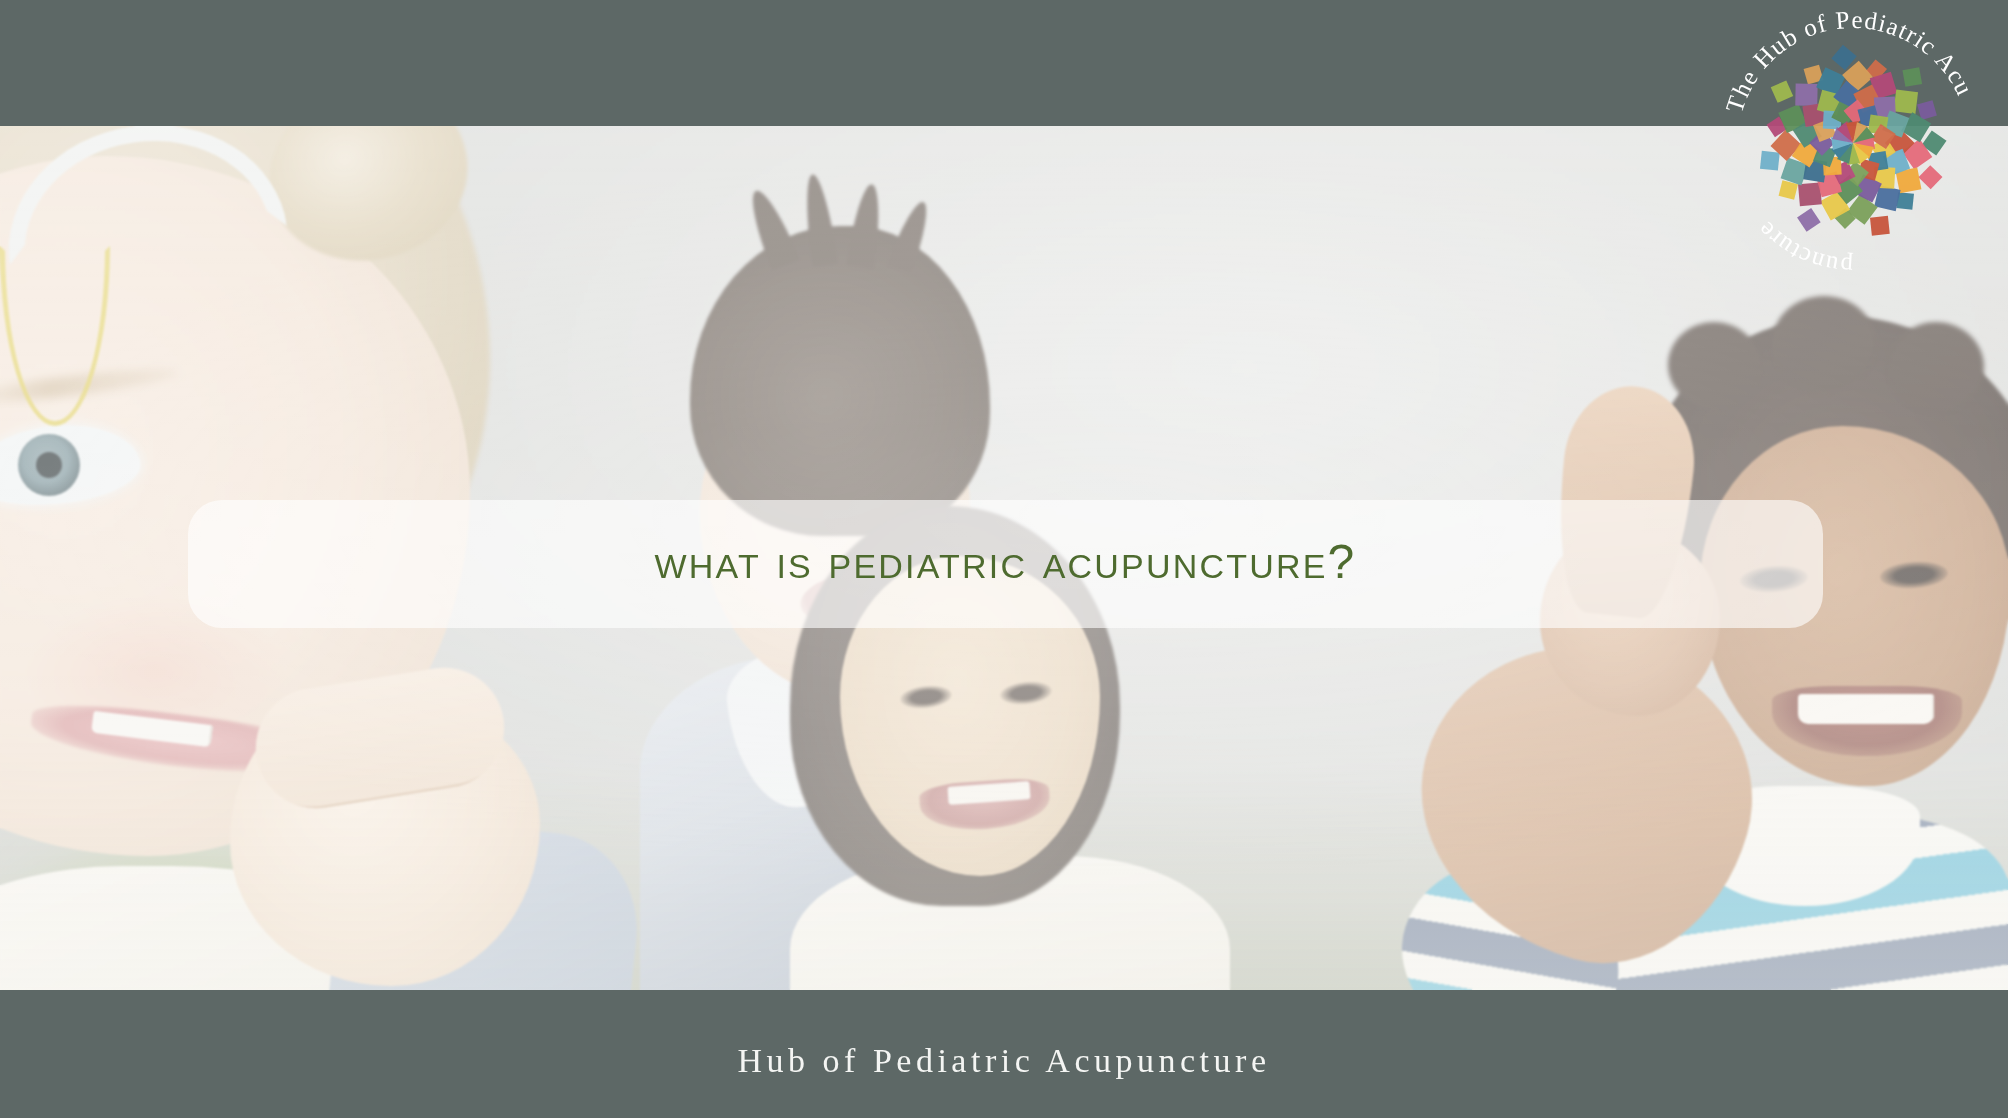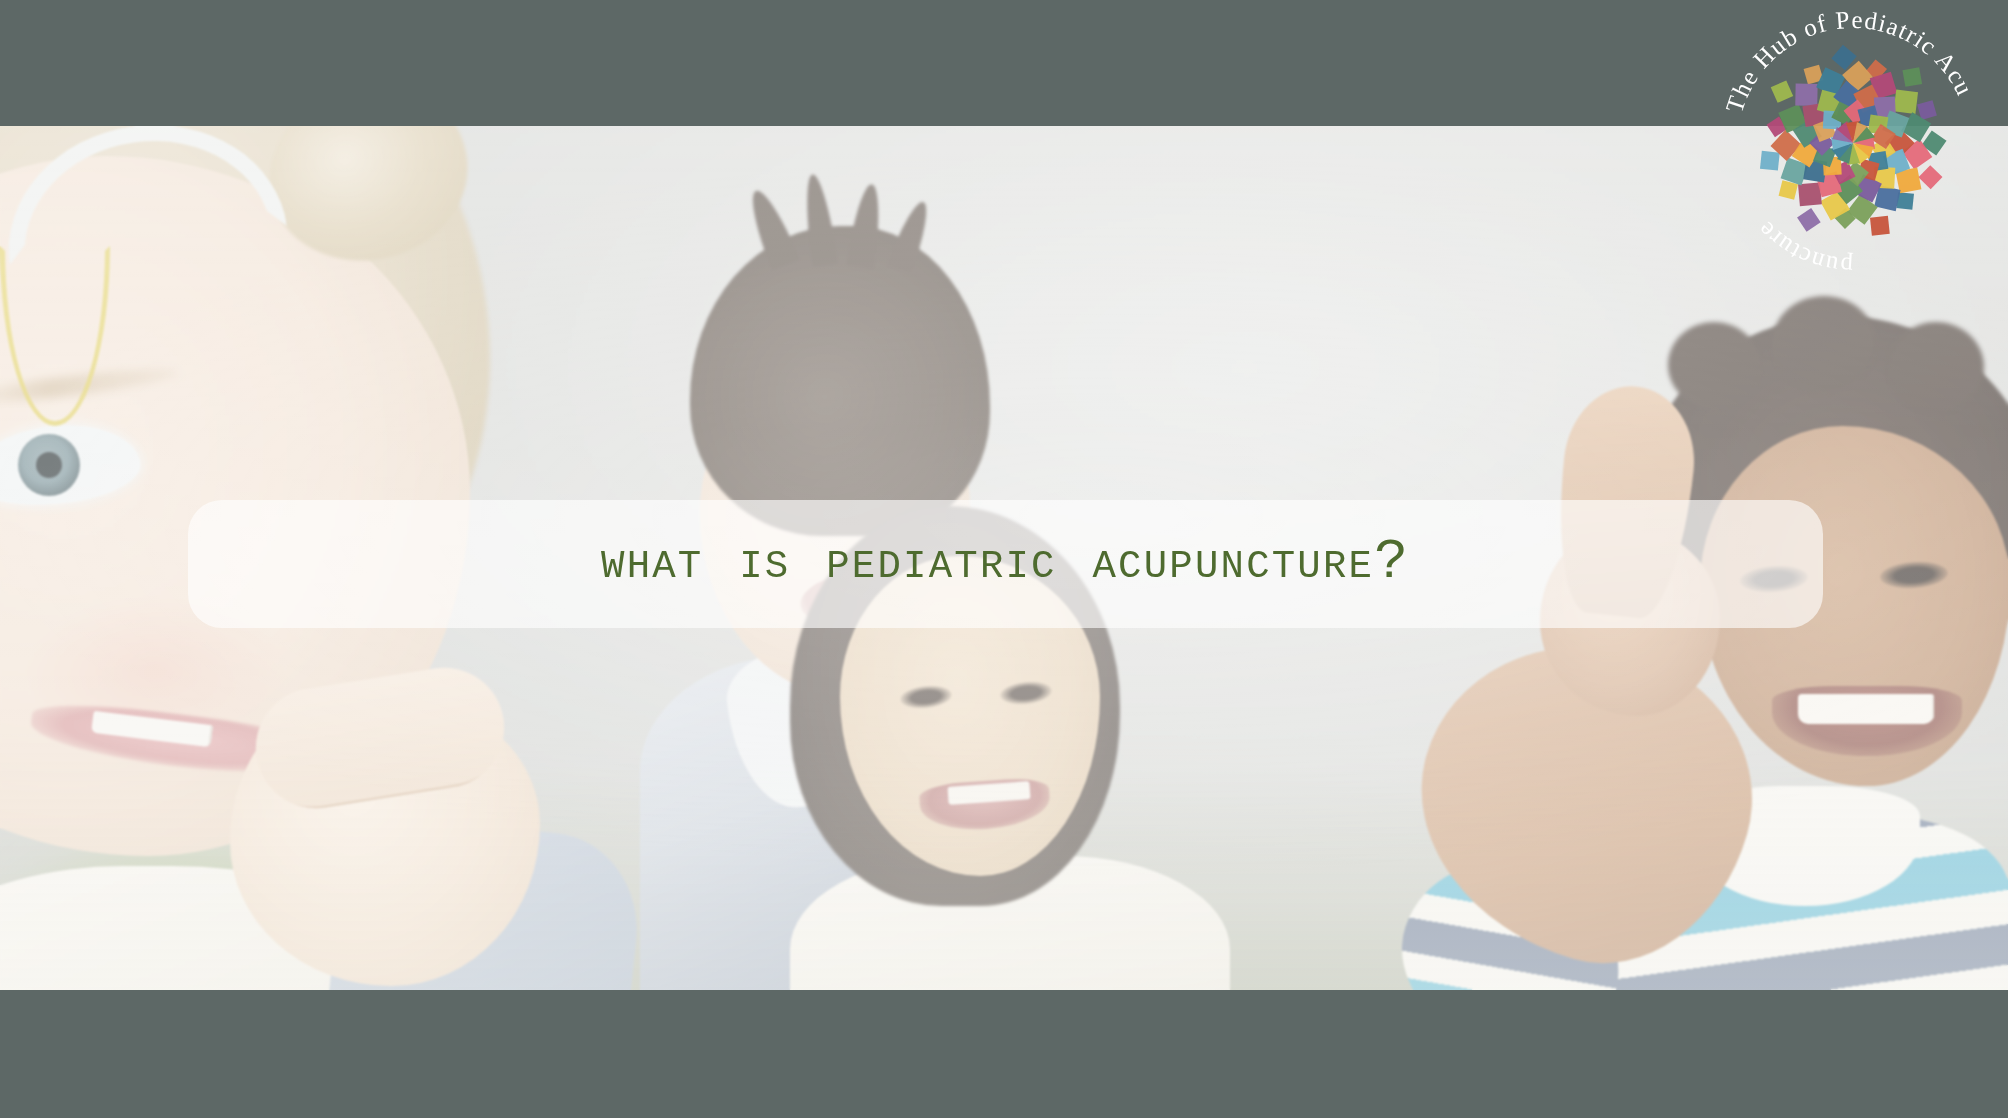--- a/index.html
+++ b/index.html
@@ -366,22 +366,22 @@
     height: 128px;
     background: rgba(255,255,255,0.62);
     border-radius: 34px;
     z-index: 6;
     display: flex;
     align-items: center;
     justify-content: center;
   }
   .title-text {
     color: #4e6b2f;
-    font-family: Liberation Mono, monospace;
-    font-size: 56px;
+    font-family: Liberation Sans, sans-serif;
+    font-size: 48px;
     font-weight: 300;
     letter-spacing: 2.2px;
     line-height: 1;
     white-space: nowrap;
     font-variant: small-caps;
     text-transform: lowercase;
     padding-bottom: 4px;
   }
 
   
@@ -722,14 +722,15 @@
       <text font-family="Liberation Serif, serif" font-size="25" fill="#ffffff" letter-spacing="1.2">
         <textPath href="#arcTop" startOffset="8%">The Hub of Pediatric Acu</textPath>
       </text>
       <text font-family="Liberation Serif, serif" font-size="25" fill="#ffffff" letter-spacing="1.2">
         <textPath href="#arcBot" startOffset="50%">puncture</textPath>
       </text>
     </svg>
   </div>
 
   <div class="brand-bar bottom"></div>
+  <div class="footer-text">Hub of Pediatric Acupuncture</div>
 
 </div>
 
 </body></html>

